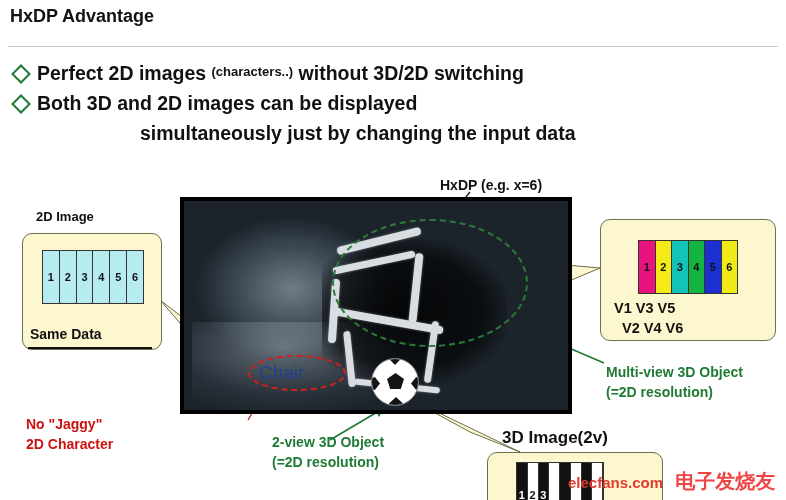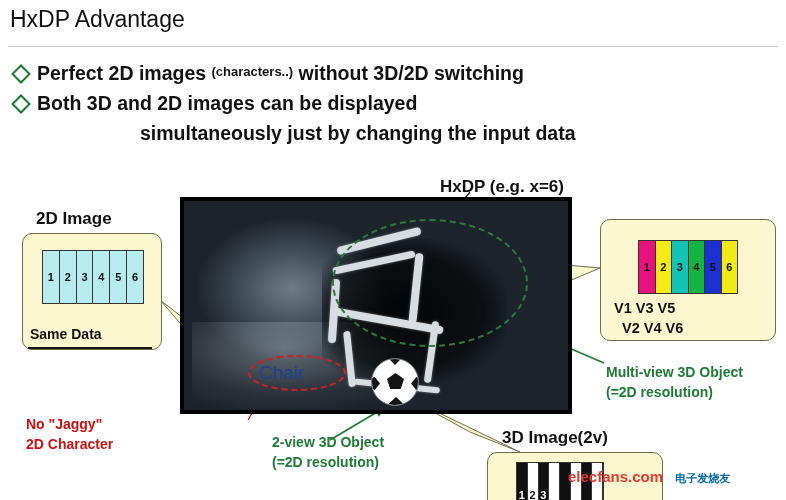--- a/index.html
+++ b/index.html
@@ -14,24 +14,24 @@
     background: #ffffff;
     font-family: "Liberation Sans", sans-serif;
     overflow: hidden;
   }
 
   
   .title {
     position: absolute;
     left: 10px;
     top: 6px;
-    font-size: 23px;
+    font-size: 18px;
     color: #111111;
     letter-spacing: 0px;
-    font-weight: 400;
+    font-weight: 700;
   }
   .title-rule {
     position: absolute;
     left: 8px;
     top: 46px;
     width: 770px;
     height: 1px;
     background: #c9c9c9;
   }
 
@@ -131,21 +131,21 @@
     position: absolute;
     font-weight: bold;
     color: #111111;
     white-space: nowrap;
   }
 
   
   .label-2d {
     left: 36px;
     top: 209px;
-    font-size: 17px;
+    font-size: 13px;
   }
   .box-2d {
     left: 22px;
     top: 233px;
     width: 140px;
     height: 117px;
   }
   .stripes {
     position: absolute;
     display: flex;
@@ -218,21 +218,21 @@
 
   
   .ann {
     position: absolute;
     white-space: nowrap;
     font-weight: bold;
   }
   .ann-hxdp {
     left: 440px;
     top: 177px;
-    font-size: 17px;
+    font-size: 14px;
     color: #111111;
   }
   .ann-red {
     color: #cc1111;
     font-size: 14px;
   }
   .ann-green {
     color: #1f7a35;
     font-size: 14px;
   }
@@ -289,22 +289,22 @@
     top: 468px;
     font-size: 15px;
     font-weight: bold;
     white-space: nowrap;
   }
   .wm .dot-e {
     color: #e23a2e;
     text-align: center;
   }
   .wm .cn {
-    color: #0369a1;
-    font-size: 11px;
+    color: #ef4444;
+    font-size: 20px;
   }
 </style>
 </head>
 <body>
 
 <div id="slide">
 
   <div class="title">HxDP Advantage</div>
   <div class="title-rule"></div>
 

